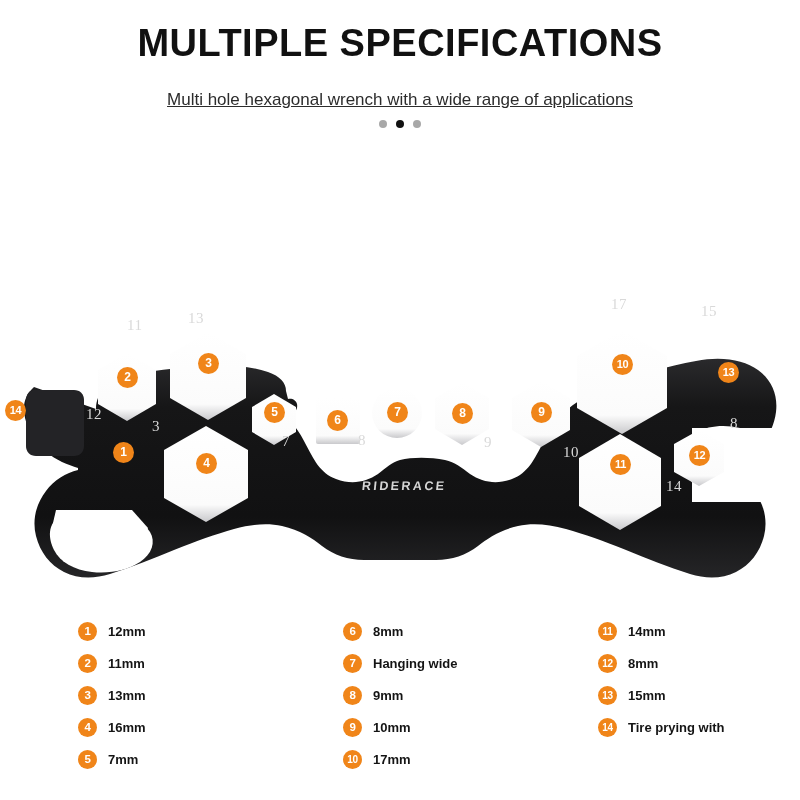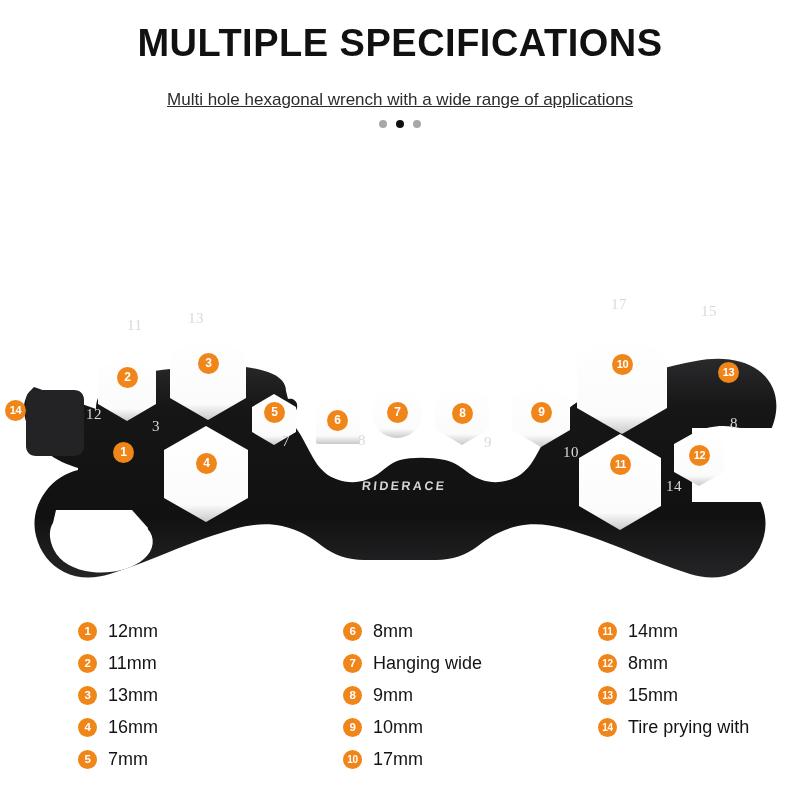--- a/index.html
+++ b/index.html
@@ -122,22 +122,22 @@
     background: #F08519;
     color: #ffffff;
     font-size: 11.5px;
     font-weight: bold;
     line-height: 19px;
     text-align: center;
     letter-spacing: -0.4px;
   }
   .legend-badge.wide { font-size: 10px; }
   .legend-label {
-    font-size: 18px;
-    font-weight: normal;
+    font-size: 13px;
+    font-weight: bold;
     color: #141414;
   }
 </style>
 </head>
 <body>
 
 <div id="header">
   <h1 id="page-title">MULTIPLE SPECIFICATIONS</h1>
   <p id="page-subtitle">Multi hole hexagonal wrench with a wide range of applications</p>
   <div id="dots">

